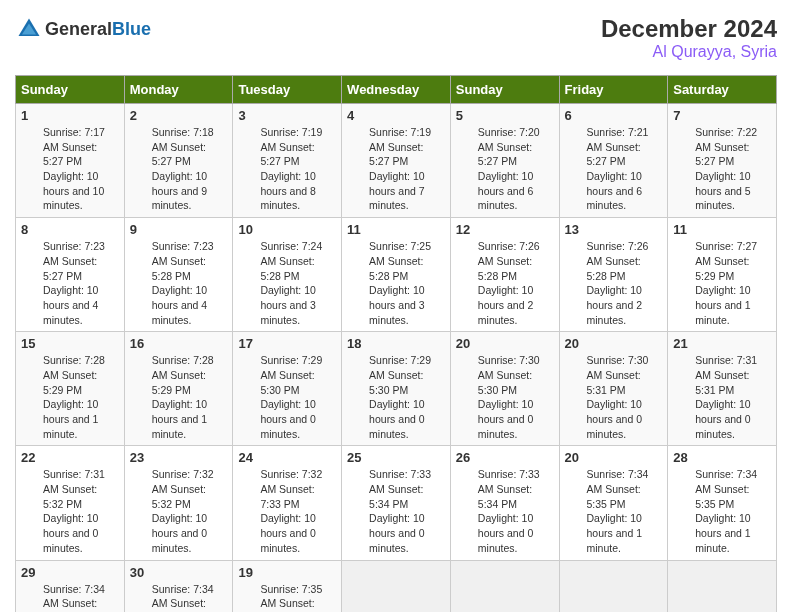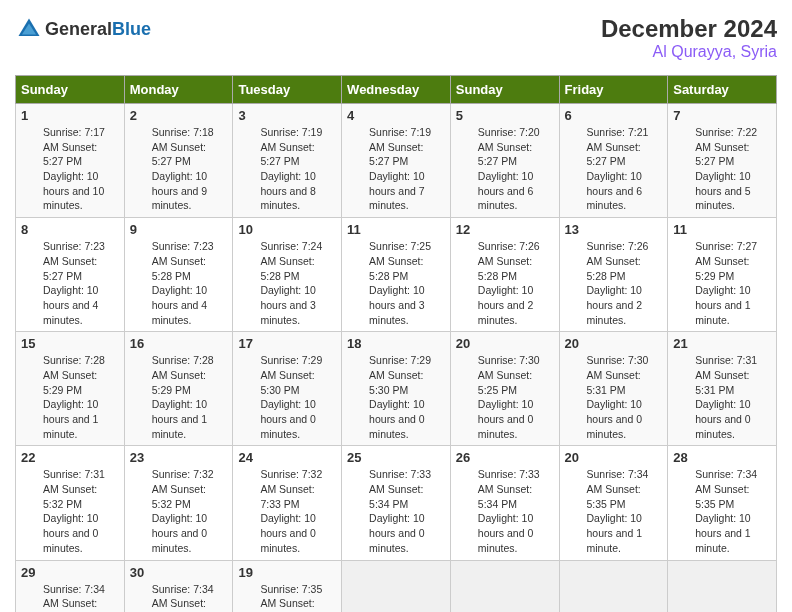--- a/index.html
+++ b/index.html
@@ -248,21 +248,21 @@
         <td>
           <span class="day-number">18</span>
           <div class="day-info">Sunrise: 7:29 AM
 Sunset: 5:30 PM
 Daylight: 10 hours
 and 0 minutes.</div>
         </td>
         <td>
           <span class="day-number">20</span>
           <div class="day-info">Sunrise: 7:30 AM
-Sunset: 5:25 PM
+Sunset: 5:30 PM
 Daylight: 10 hours
 and 0 minutes.</div>
         </td>
         <td>
           <span class="day-number">20</span>
           <div class="day-info">Sunrise: 7:30 AM
 Sunset: 5:31 PM
 Daylight: 10 hours
 and 0 minutes.</div>
         </td>

